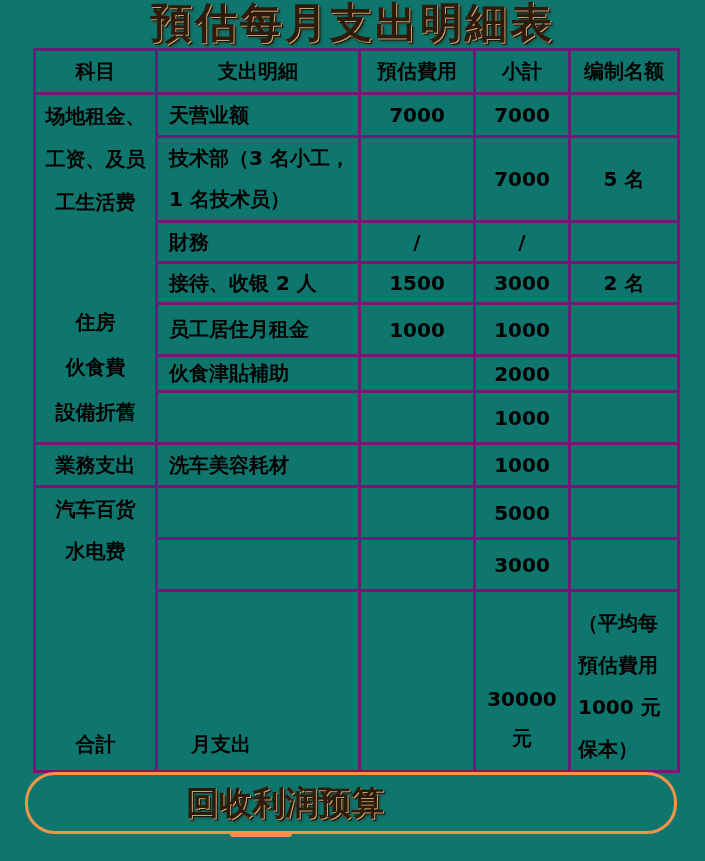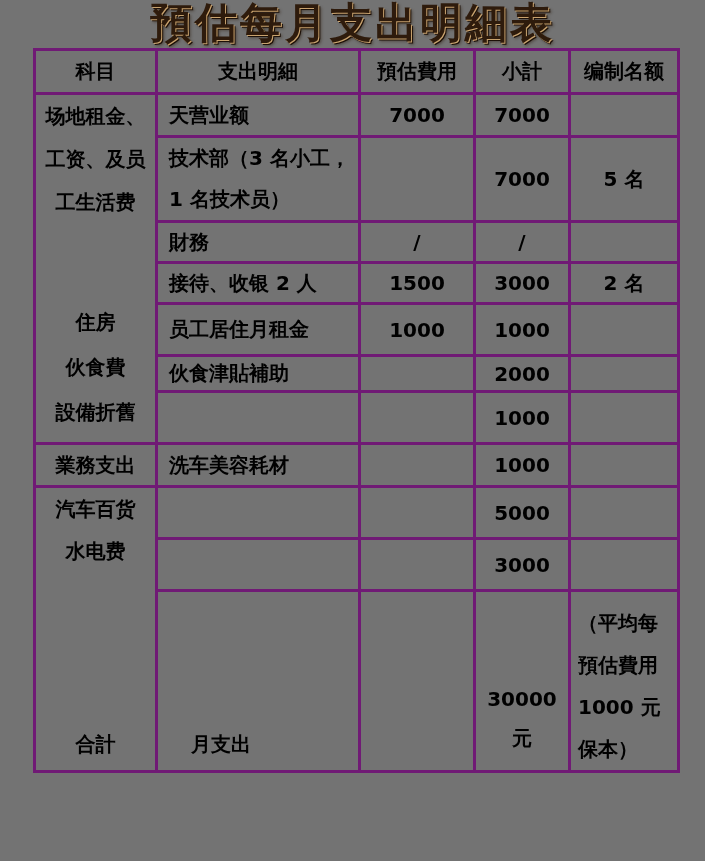--- a/index.html
+++ b/index.html
@@ -1,16 +1,16 @@
 <!DOCTYPE html>
 <html><head>
 <meta charset="utf-8">
 <style>
   html,body{margin:0;padding:0;background:#ffffff;}
-  .page{position:relative;width:705px;height:861px;background:#737373;overflow:hidden;
+  .page{position:relative;width:705px;height:861px;background:#0f766e;overflow:hidden;
         font-family:"DejaVu Sans",sans-serif;color:#000;}
 
   
   .wordart{
     font-family:"DejaVu Serif",serif;
     font-weight:900;
     color:#2e1b0c;
     text-shadow:1px 1px 0 #c9a36e, 2px 2px 0 #1c1008, 3px 3px 3px rgba(40,24,8,.45);
     white-space:nowrap;
   }
@@ -199,14 +199,18 @@
       <td class="va-bottom total-subtotal">30000
 元</td>
       <td class="quota-note">（平均每
 預估費用
 1000 元
 保本）</td>
     </tr>
   </tbody>
     </table>
 
+  <div class="banner">
+    <div class="pen-overlap"></div>
+    <div class="banner-text wordart">回收利润预算</div>
+  </div>
 
 </div>
 
 </body></html>

